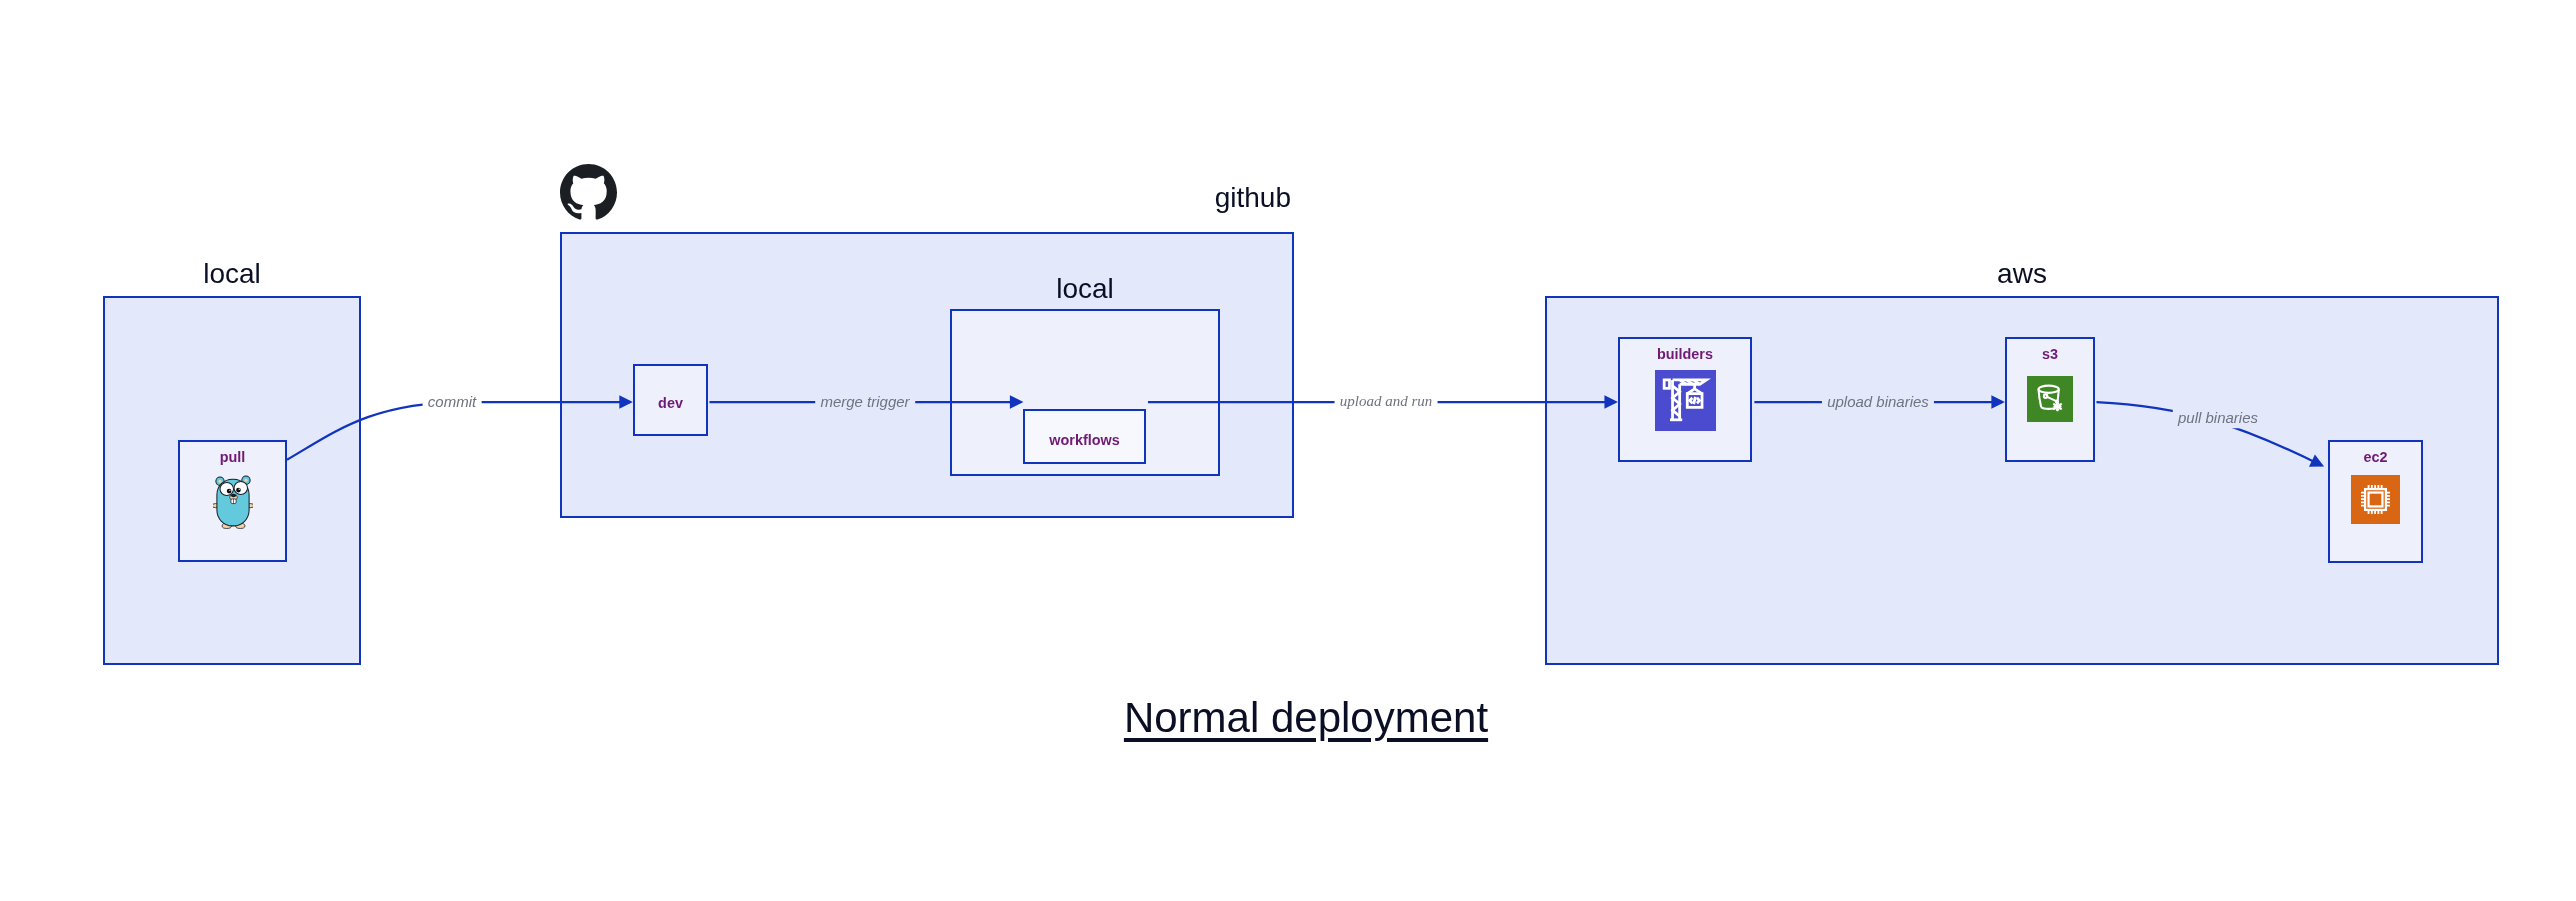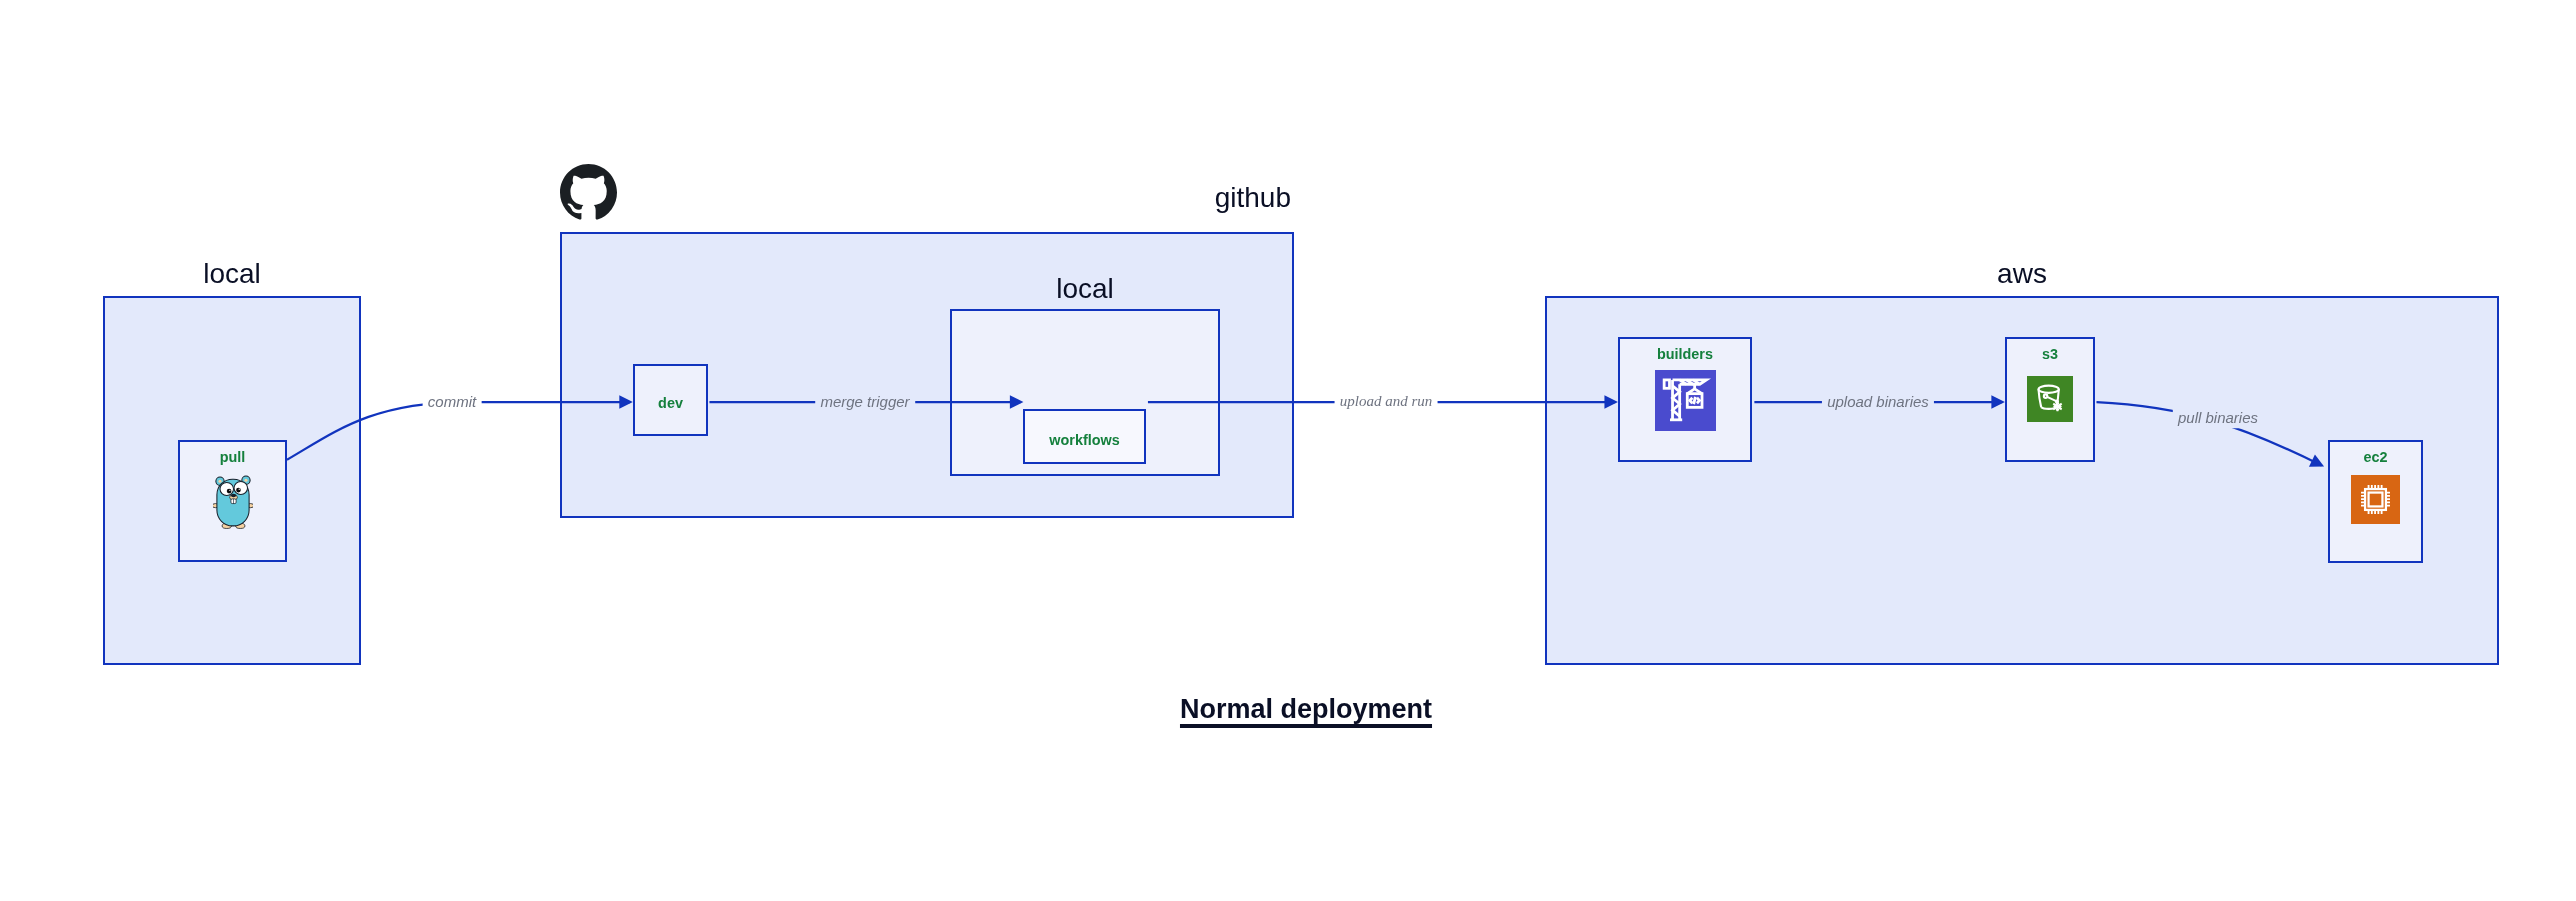--- a/index.html
+++ b/index.html
@@ -40,21 +40,21 @@
     color: #0A0F25;
     height: 33px;
     line-height: 33px;
     z-index: 1;
     white-space: nowrap;
   }
   .node-label {
     font-size: 14.4px;
     line-height: 17.5px;
     font-weight: 700;
-    color: #15803d;
+    color: #701a75;
     text-align: center;
     white-space: nowrap;
   }
   #edges {
     position: absolute;
     left: 0; top: 0;
     z-index: 3;
     pointer-events: none;
   }
   .edge-label {
@@ -67,22 +67,22 @@
     white-space: nowrap;
     z-index: 4;
     line-height: 17.5px;
   }
   .bg-white { background: #ffffff; }
   .bg-ctr { background: #E3E9FB; }
   .diagram-title {
     position: absolute;
     left: 1306px; top: 694px;
     transform: translateX(-50%);
-    font-size: 27px;
-    font-weight: 700;
+    font-size: 42px;
+    font-weight: 400;
     color: #0A0F25;
     text-decoration: underline;
     text-decoration-thickness: 3.6px;
     text-underline-offset: 6.2px;
     white-space: nowrap;
     z-index: 1;
   }
   .abs { position: absolute; }
 </style>
 </head>

